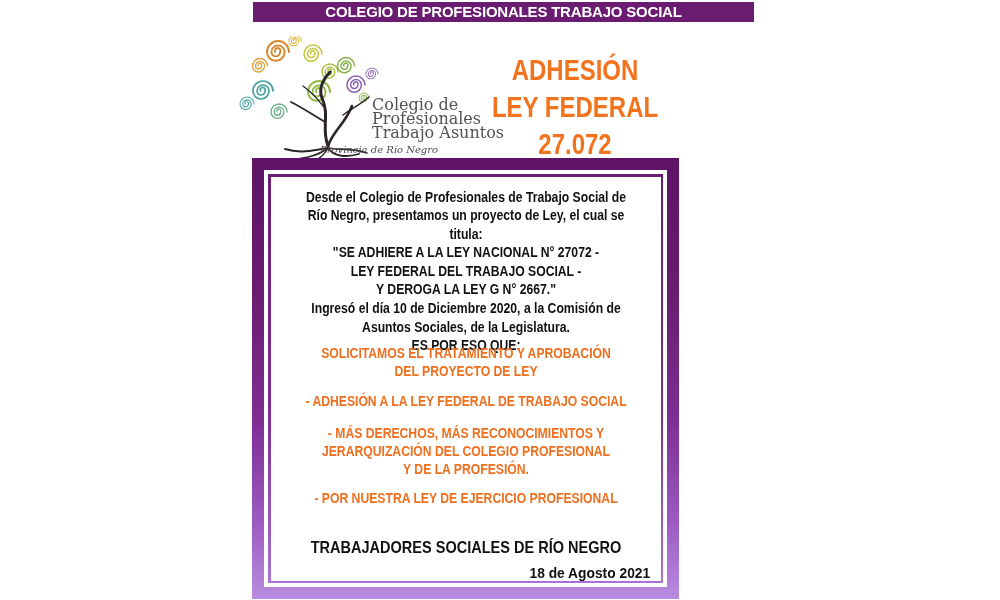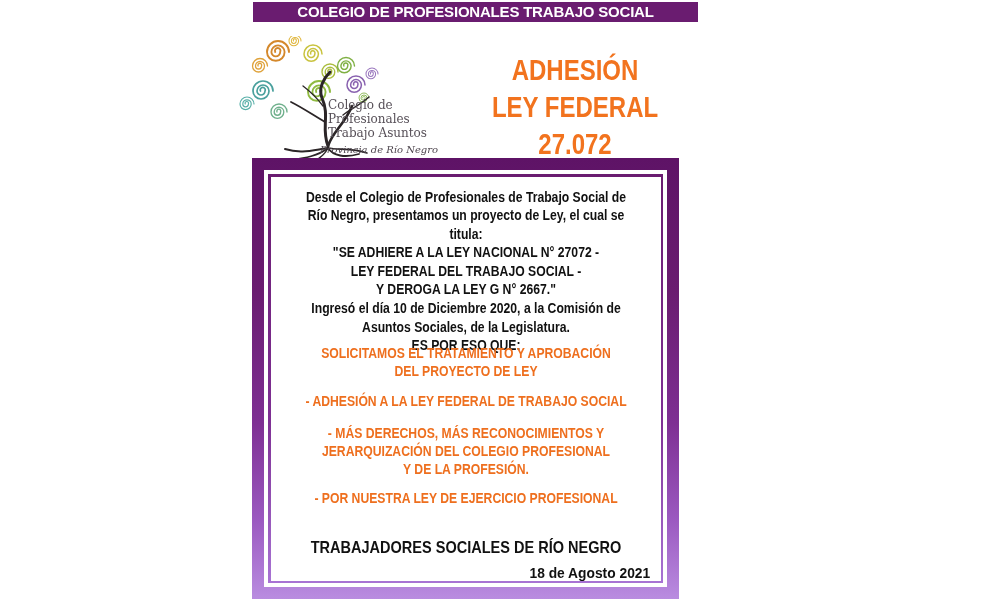--- a/index.html
+++ b/index.html
@@ -2,33 +2,33 @@
 <html><head>
 <meta charset="utf-8">
 <style>
   html,body{margin:0;padding:0;background:#ffffff;}
   .stage{
     position:relative;width:1000px;height:600px;background:#ffffff;
     overflow:hidden;font-family:"Liberation Sans",sans-serif;
   }
   
   .banner{
-    position:absolute;left:253px;top:2px;width:445px;height:20px;
+    position:absolute;left:253px;top:2px;width:501px;height:20px;
     background:#6A1C70;color:#fff;font-size:15px;font-weight:bold;
     line-height:20px;text-align:center;letter-spacing:-0.2px;white-space:nowrap;
   }
   .subtitle{
     position:absolute;left:253px;top:22px;width:423px;
     font-size:16px;font-weight:bold;color:#1b1b1b;text-align:center;white-space:nowrap;
   }
   
   .logo-svg{position:absolute;left:233px;top:36px;}
   .logo-name{
     position:absolute;left:328px;top:98px;width:140px;
-    font-family:"DejaVu Serif",serif;font-size:12px;line-height:14px;color:#564F57;
+    font-family:"DejaVu Serif",serif;font-size:16px;line-height:14px;color:#564F57;padding-left:44px;
   }
   .logo-tagline{
     position:absolute;left:320px;top:144px;width:120px;
     font-family:"DejaVu Serif",serif;font-style:italic;font-size:10px;color:#4E464E;
   }
   
   .big-title{
     position:absolute;left:455px;top:51px;width:240px;text-align:center;
     font-size:30px;line-height:37px;font-weight:bold;color:#F2731E;
     transform:scaleX(0.8);transform-origin:50% 0;white-space:nowrap;

